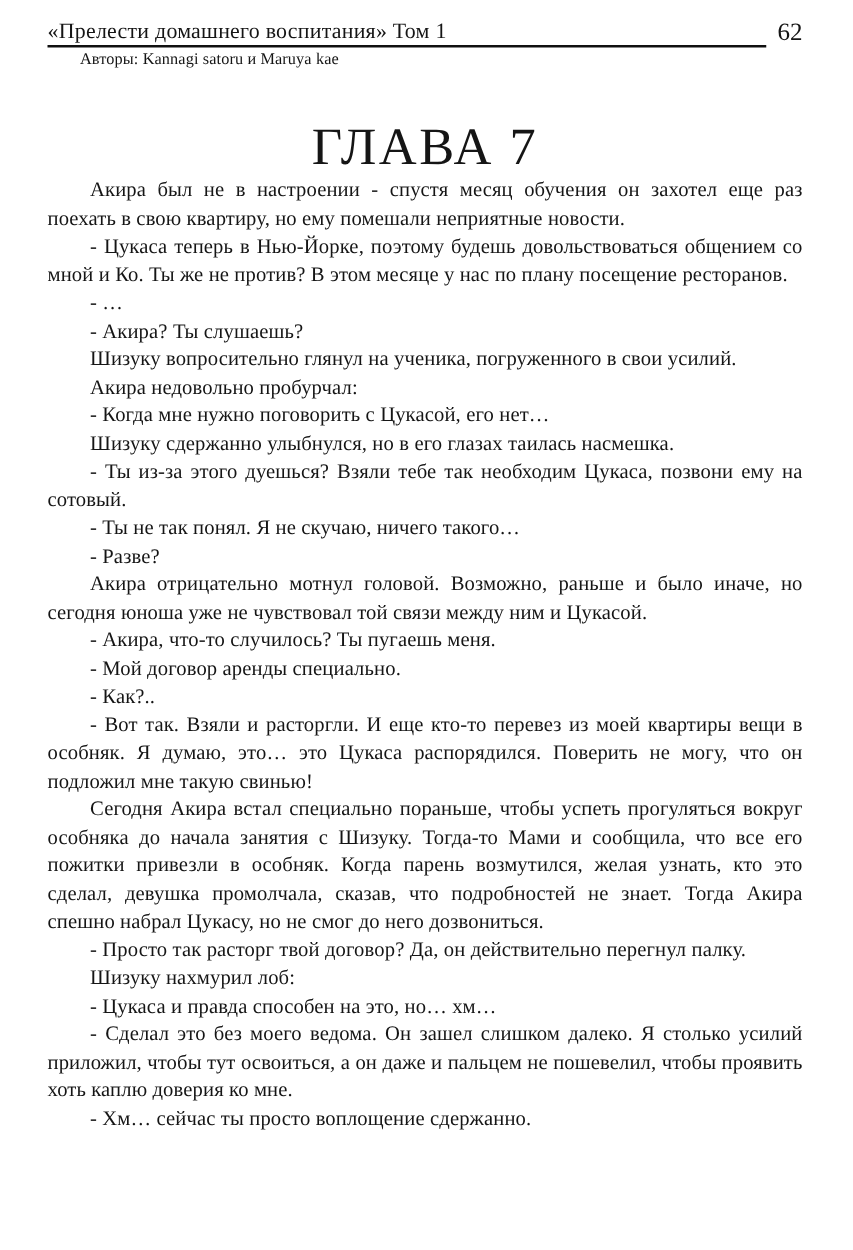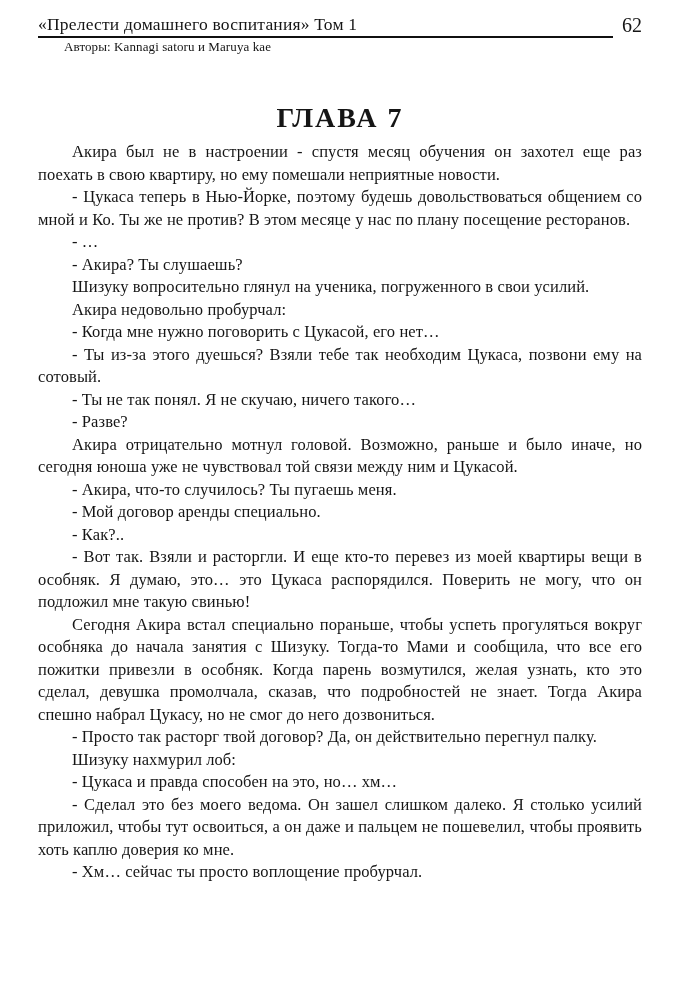--- a/index.html
+++ b/index.html
@@ -18,21 +18,21 @@
   .page {
     box-sizing: border-box;
     width: 682px;
     height: 1000px;
     padding: 14px 40px 0 38px;
     background: #ffffff;
   }
   
   .header-row {
     display: flex;
-    align-items: flex-start;
+    align-items: center;
   }
   .header-title {
     flex: 1 1 auto;
     font-size: 17.5px;
     line-height: 21px;
     border-bottom: 2.5px solid #101010;
     padding-bottom: 1px;
     white-space: nowrap;
     letter-spacing: 0.2px;
   }
@@ -46,23 +46,23 @@
   .authors-line {
     font-size: 13px;
     line-height: 15px;
     margin-top: 1px;
     letter-spacing: 0.1px;
     margin-left: 26px;
   }
   
   .chapter-title {
     margin: 41px 0 0 0;
-    font-size: 28px;
+    font-size: 42px;
     line-height: 46px;
-    font-weight: bold;
+    font-weight: normal;
     text-align: center;
     letter-spacing: 2px;
   }
   
   .body-text {
     font-size: 16.5px;
     line-height: 22.5px;
     text-align: justify;
     letter-spacing: 0.1px;
   }
@@ -89,29 +89,30 @@
   <h1 class="chapter-title">ГЛАВА 7</h1>
 
   <div class="body-text">
     <p>Акира был не в настроении - спустя месяц обучения он захотел еще раз поехать в свою квартиру, но ему помешали неприятные новости.</p>
     <p>- Цукаса теперь в Нью-Йорке, поэтому будешь довольствоваться общением со мной и Ко. Ты же не против? В этом месяце у нас по плану посещение ресторанов.</p>
     <p>- …</p>
     <p>- Акира? Ты слушаешь?</p>
     <p>Шизуку вопросительно глянул на ученика, погруженного в свои усилий.</p>
     <p>Акира недовольно пробурчал:</p>
     <p>- Когда мне нужно поговорить с Цукасой, его нет…</p>
+    <p>Шизуку сдержанно улыбнулся, но в его глазах таилась насмешка.</p>
     <p>- Ты из-за этого дуешься? Взяли тебе так необходим Цукаса, позвони ему на сотовый.</p>
     <p>- Ты не так понял. Я не скучаю, ничего такого…</p>
     <p>- Разве?</p>
     <p>Акира отрицательно мотнул головой. Возможно, раньше и было иначе, но сегодня юноша уже не чувствовал той связи между ним и Цукасой.</p>
     <p>- Акира, что-то случилось? Ты пугаешь меня.</p>
     <p>- Мой договор аренды специально.</p>
     <p>- Как?..</p>
     <p>- Вот так. Взяли и расторгли. И еще кто-то перевез из моей квартиры вещи в особняк. Я думаю, это… это Цукаса распорядился. Поверить не могу, что он подложил мне такую свинью!</p>
     <p>Сегодня Акира встал специально пораньше, чтобы успеть прогуляться вокруг особняка до начала занятия с Шизуку. Тогда-то Мами и сообщила, что все его пожитки привезли в особняк. Когда парень возмутился, желая узнать, кто это сделал, девушка промолчала, сказав, что подробностей не знает. Тогда Акира спешно набрал Цукасу, но не смог до него дозвониться.</p>
     <p>- Просто так расторг твой договор? Да, он действительно перегнул палку.</p>
     <p>Шизуку нахмурил лоб:</p>
     <p>- Цукаса и правда способен на это, но… хм…</p>
     <p>- Сделал это без моего ведома. Он зашел слишком далеко. Я столько усилий приложил, чтобы тут освоиться, а он даже и пальцем не пошевелил, чтобы проявить хоть каплю доверия ко мне.</p>
-    <p>- Хм… сейчас ты просто воплощение пробурчал.</p>
+    <p>- Хм… сейчас ты просто воплощение сдержанно.</p>
   </div>
 
 </div>
 
 </body></html>

